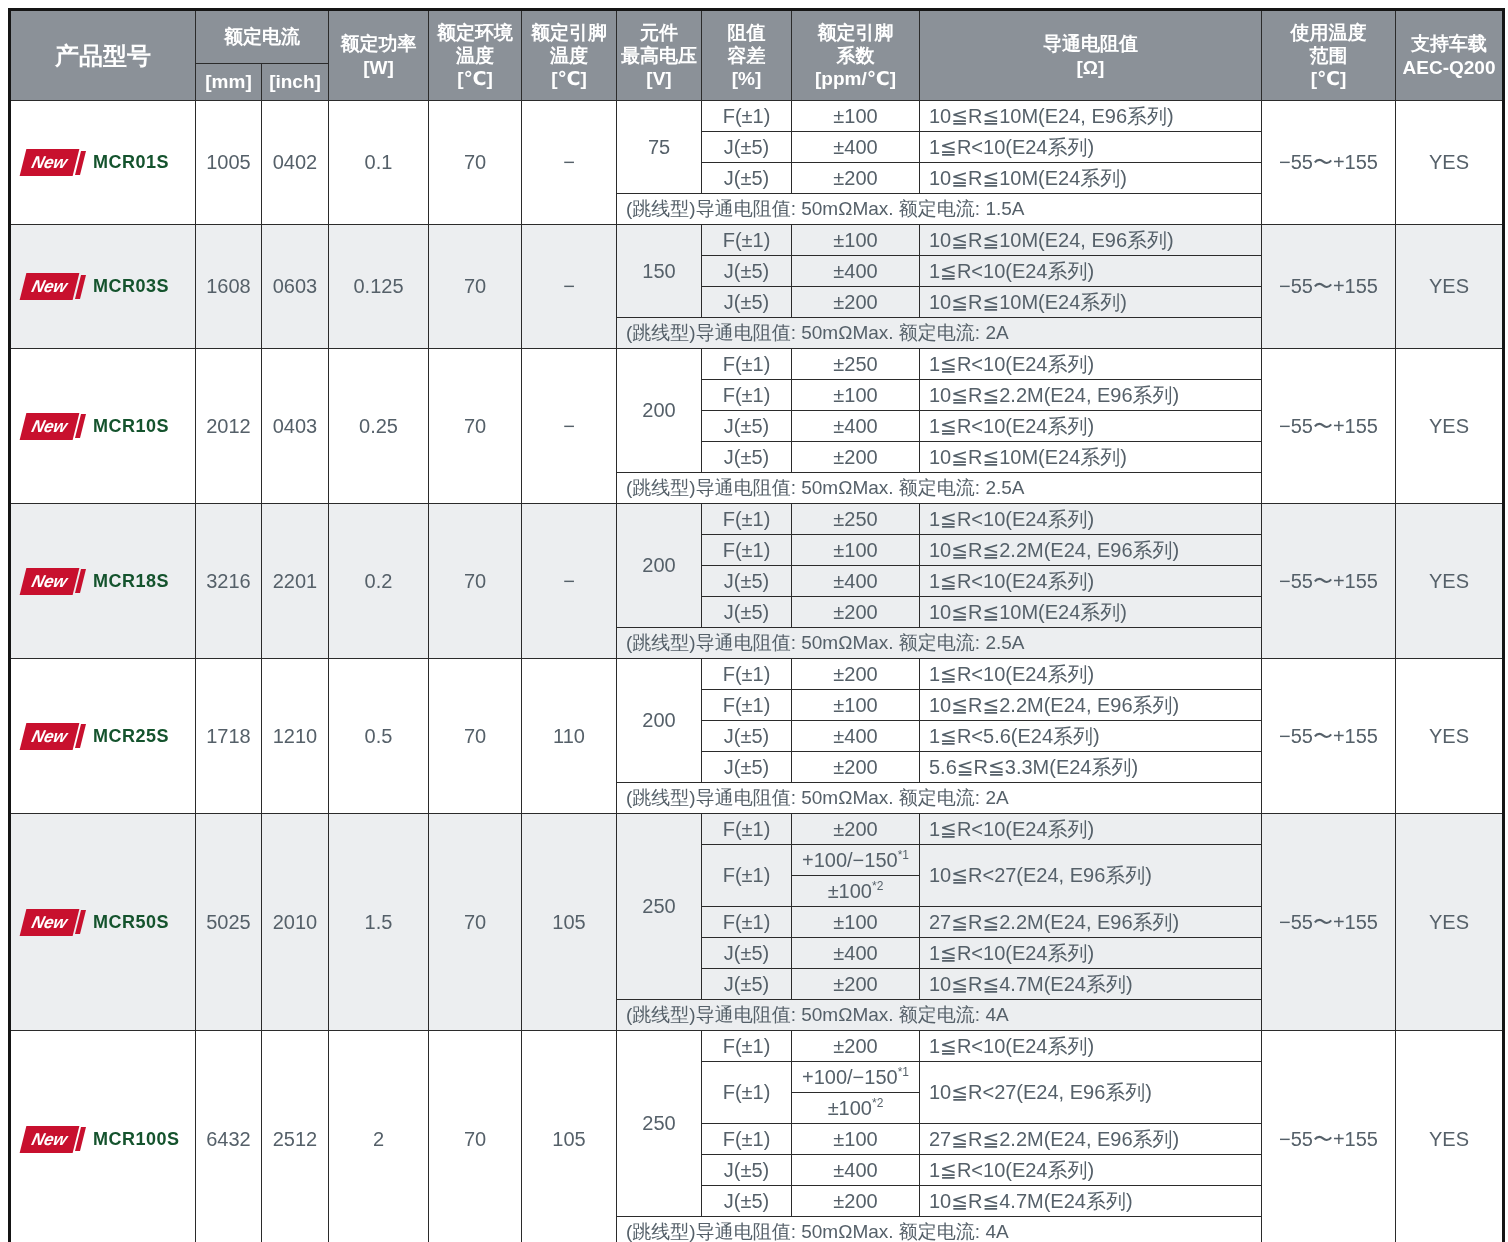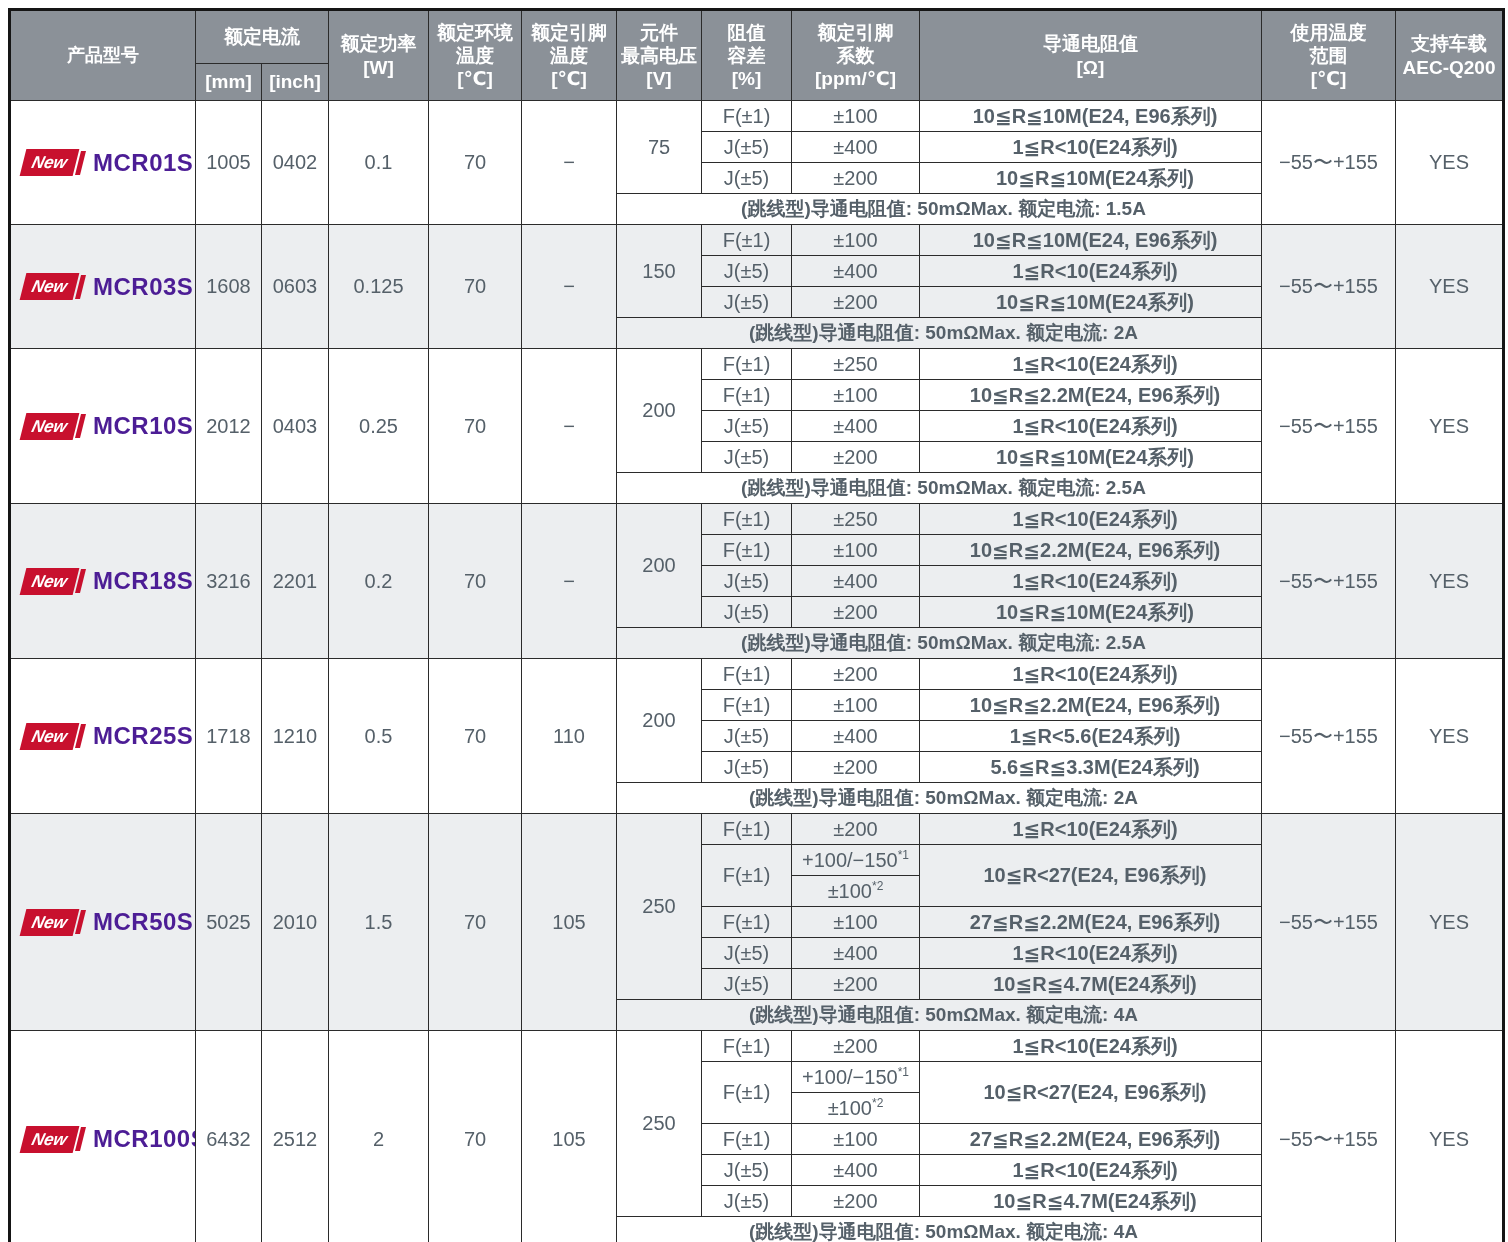--- a/index.html
+++ b/index.html
@@ -4,28 +4,28 @@
 <style>
   html,body{margin:0;padding:0;background:#ffffff;}
   body{font-family:"Liberation Sans","DejaVu Sans",sans-serif;color:#556069;}
   .wrap{padding:8px 8px 0 8px;width:1492px;}
   table{border-collapse:collapse;table-layout:fixed;width:1492px;border:3px solid #151515;}
   th,td{border:1px solid #2b2b2b;overflow:hidden;}
   thead th{background:#8b9198;color:#ffffff;font-weight:bold;font-size:19px;line-height:1.22;
            white-space:pre-line;text-align:center;vertical-align:middle;padding:2px 0;}
   thead tr.hr1 th{height:48px;}
   thead tr.hr2 th{height:32px;}
-  th.product-h{font-size:18px;}
+  th.product-h{font-size:24px;}
   tbody td{height:30px;font-size:20px;text-align:center;vertical-align:middle;
            background:#ffffff;color:#556069;padding:0;line-height:1.15;}
   tbody td.alt{background:#eceef0;}
-  td.range-cell,td.jumper-cell{text-align:center;padding-left:9px;font-weight:bold;}
+  td.range-cell,td.jumper-cell{text-align:left;padding-left:9px;}
   td.jumper-cell{font-size:19px;margin-top:16px;}
   td.model-cell{text-align:left;padding-left:12px;white-space:nowrap;}
-  .model-name{font-weight:bold;font-size:24px;color:#4c1d95;letter-spacing:0.5px;vertical-align:middle;}
+  .model-name{font-weight:bold;font-size:18px;color:#14532d;letter-spacing:0.5px;vertical-align:middle;}
   .badge{display:inline-block;background:#c8102e;color:#ffffff;font-style:italic;font-weight:bold;
          font-size:17px;line-height:1;padding:5px 9px 5px 9px;transform:skewX(-14deg);
          vertical-align:middle;margin-right:2px;}
   .badge-tail{display:inline-block;width:5px;height:24px;background:#c8102e;transform:skewX(-14deg);
          vertical-align:middle;margin-right:10px;}
   sup{font-size:12px;line-height:0;}
 </style>
 </head>
 <body>
 

